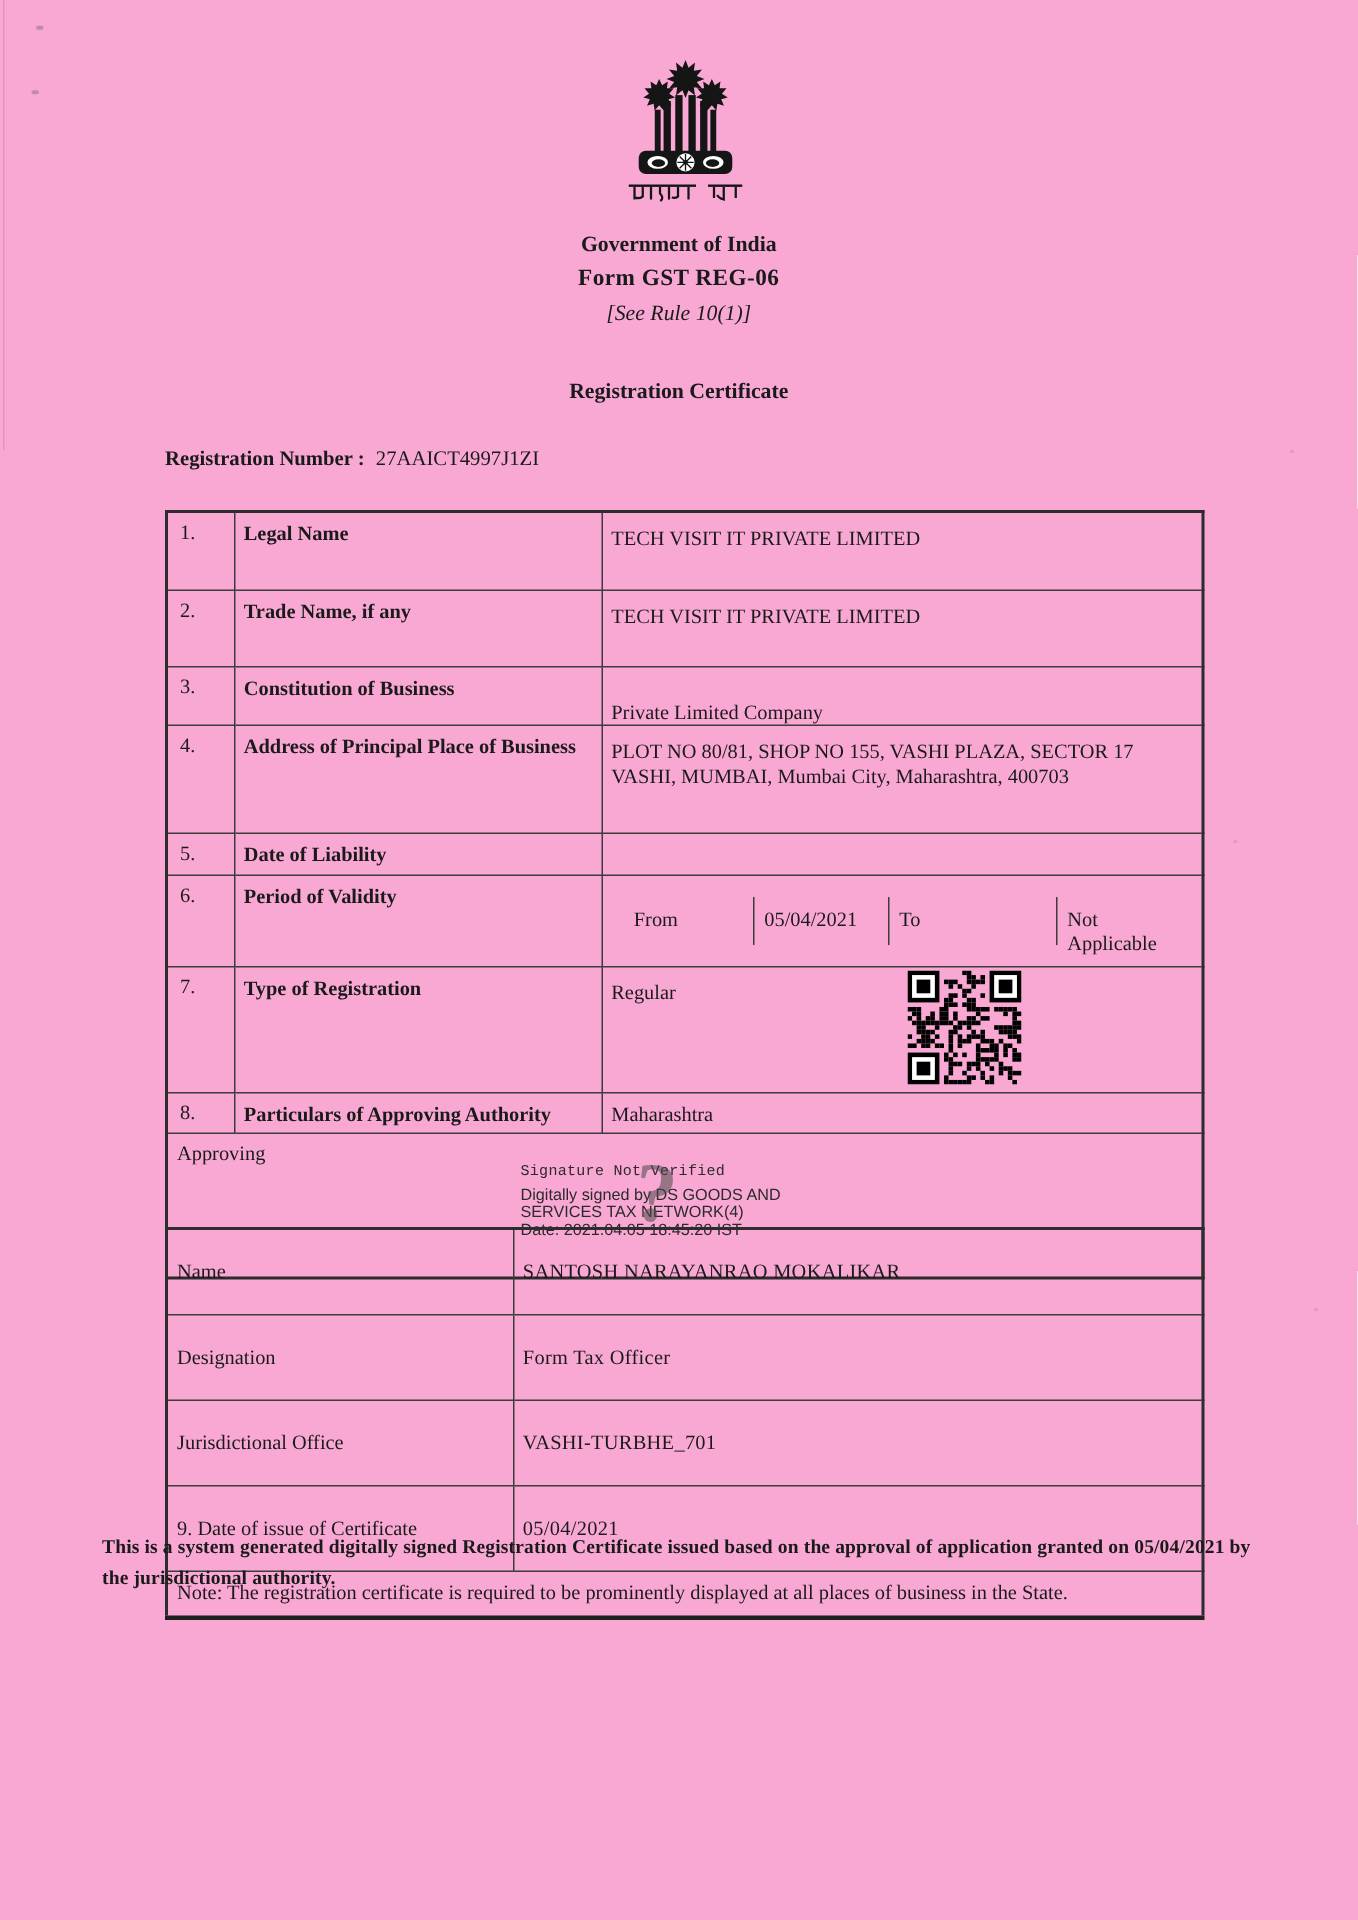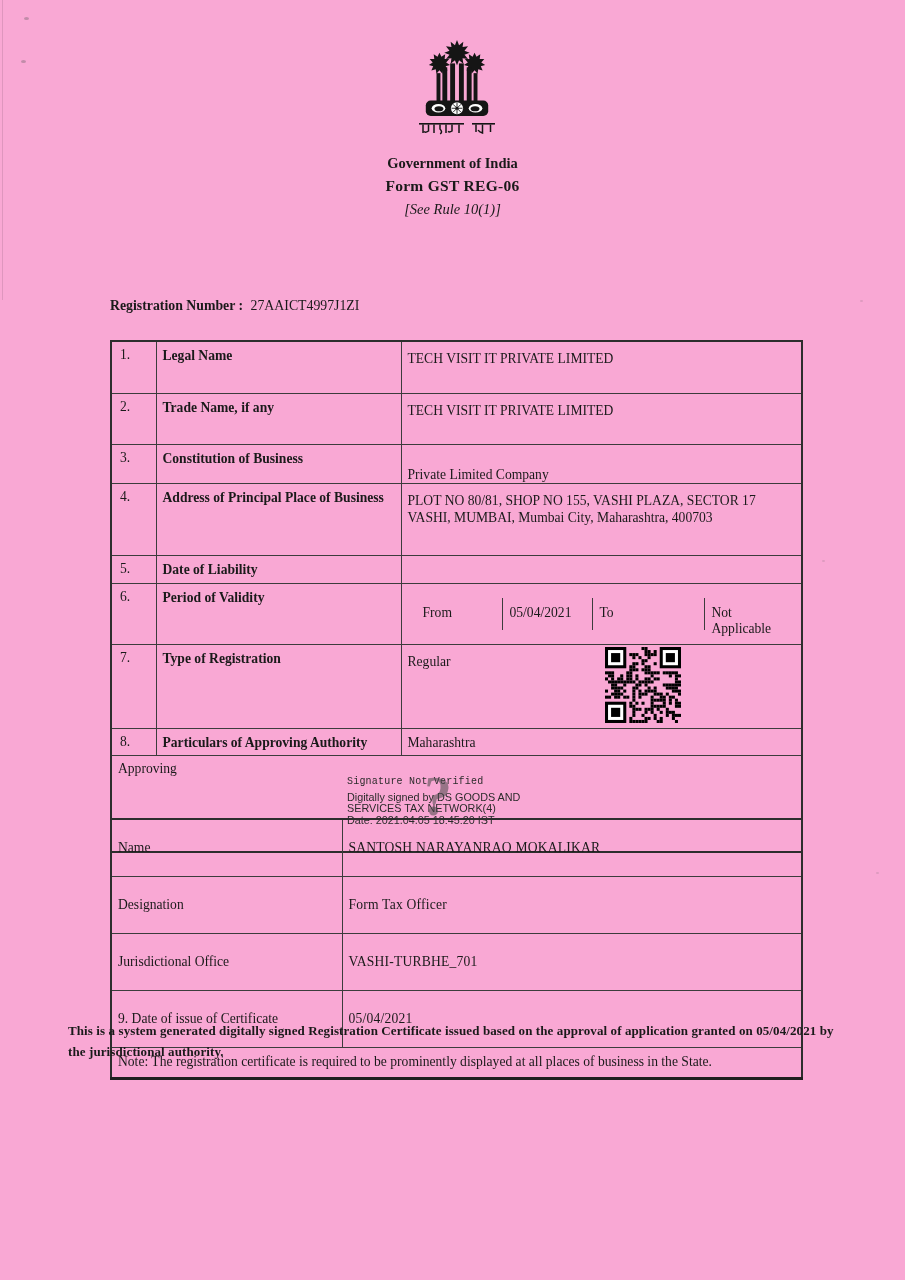--- a/index.html
+++ b/index.html
@@ -147,20 +147,21 @@
         <path d="M57,2.6 V10"></path>
         <path d="M63.5,2.6 V11 q-3.4,-1 -4.4,-3"></path>
         <path d="M71.5,2.6 V10"></path>
       </g>
     </svg>
   </div>
 
   <div class="h-line gov">Government of India</div>
   <div class="h-line form-name">Form GST REG-06</div>
   <div class="h-line rule">[See Rule 10(1)]</div>
+  <div class="h-line cert-title">Registration Certificate</div>
 
   <div class="regnum">
     <b>Registration Number :</b>
     <span>27AAICT4997J1ZI</span>
   </div>
 
   <table class="t1">
     <colgroup>
         <col style="width:45px">
         <col style="width:245px">

